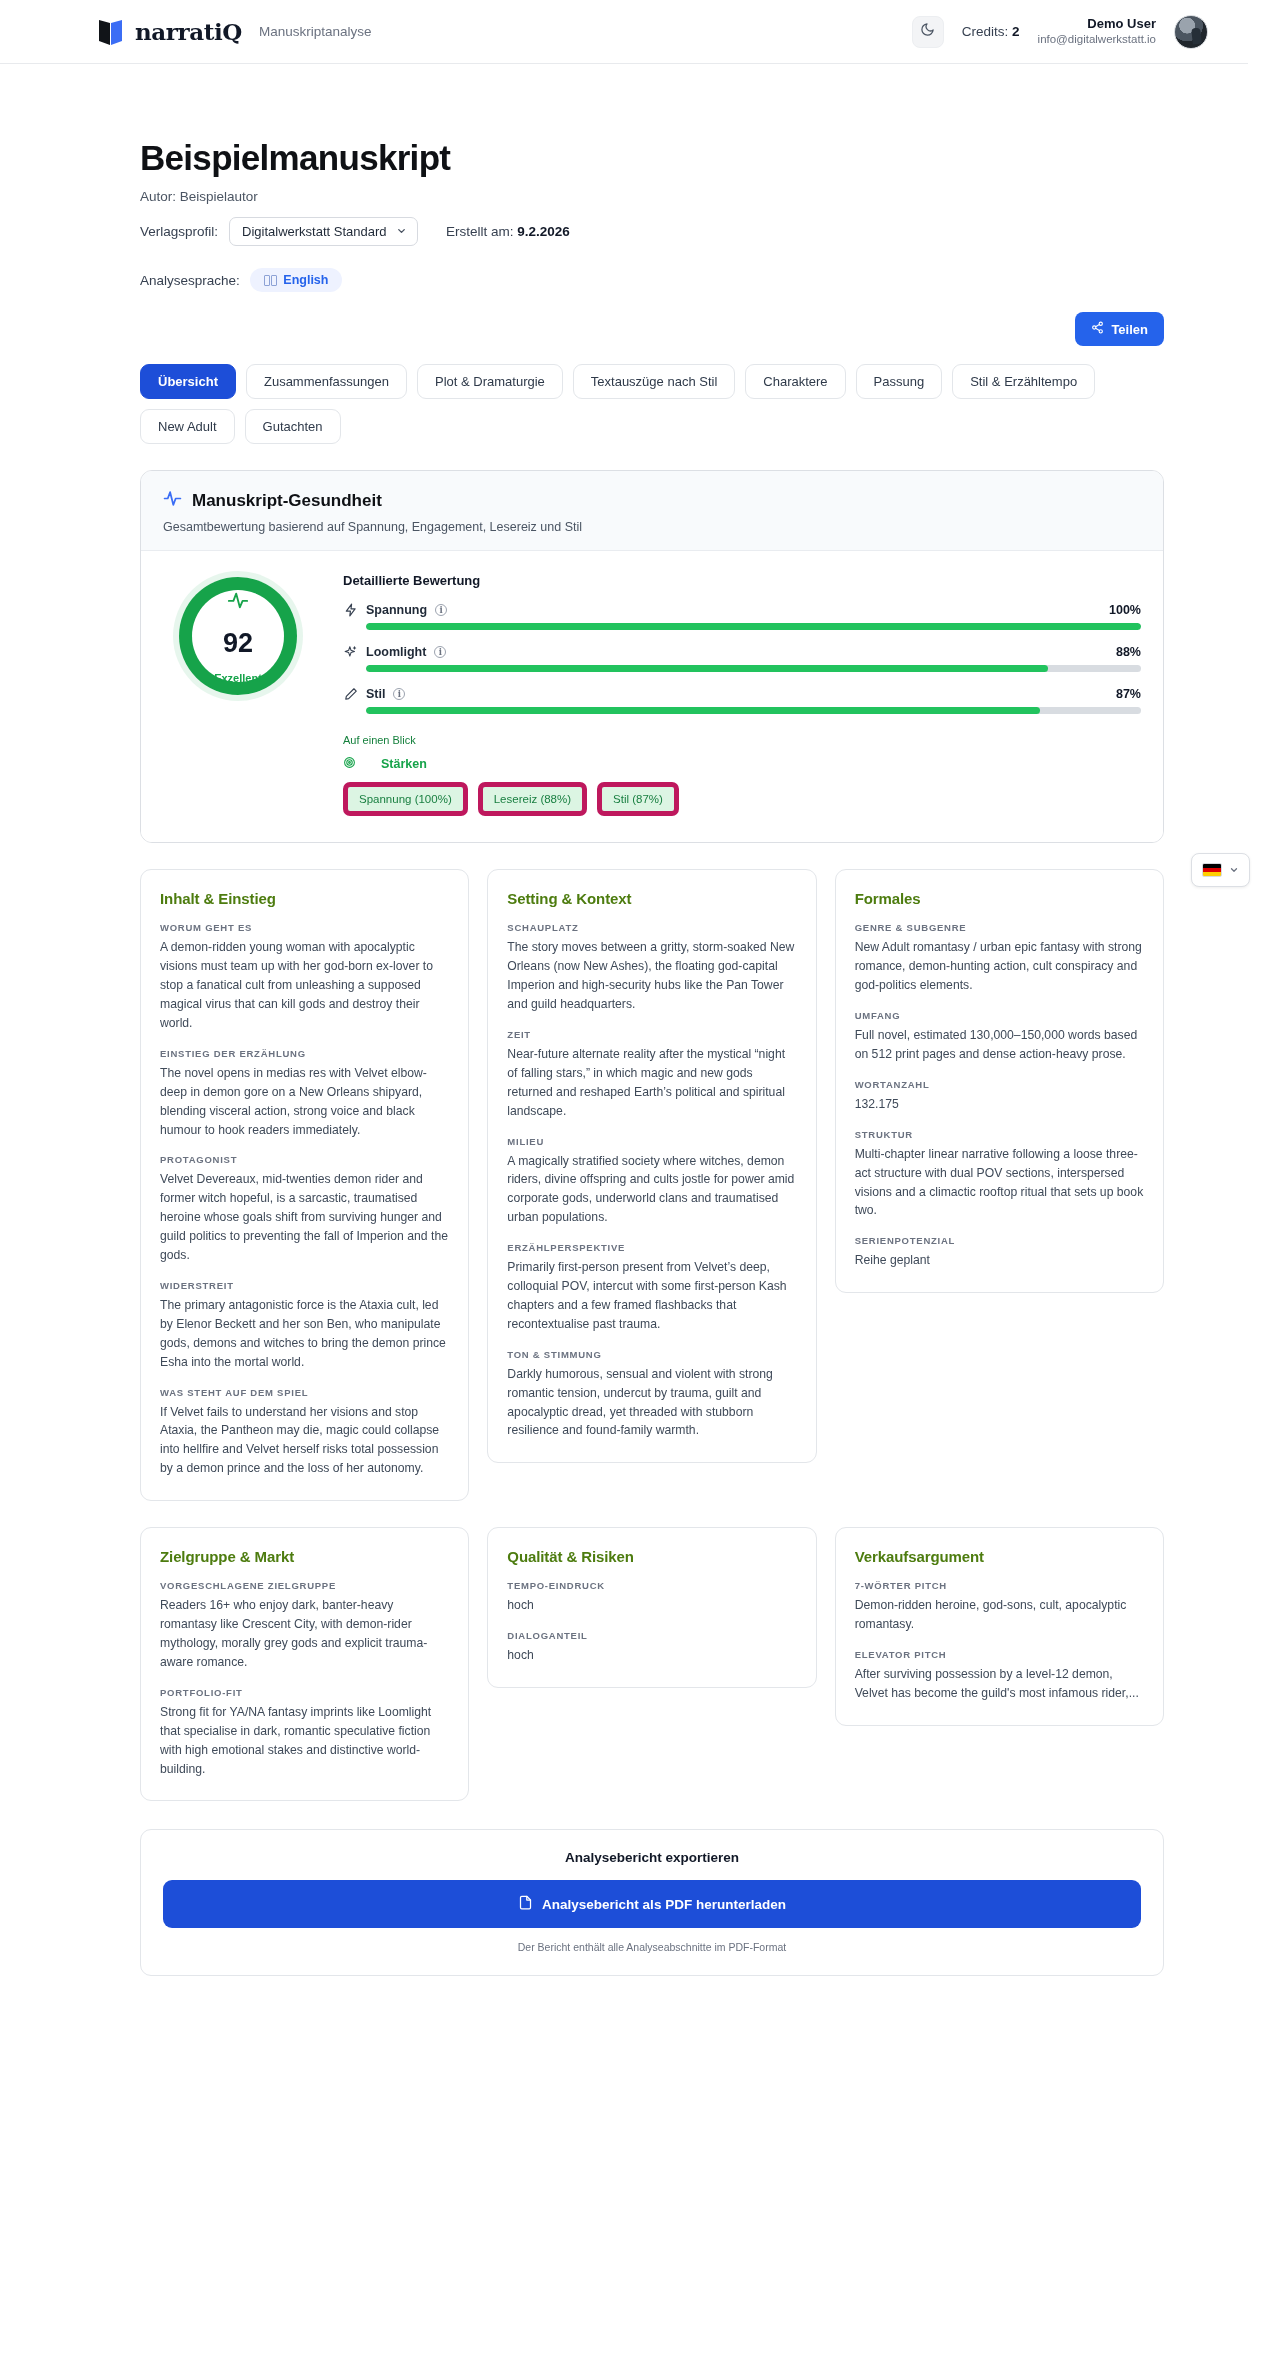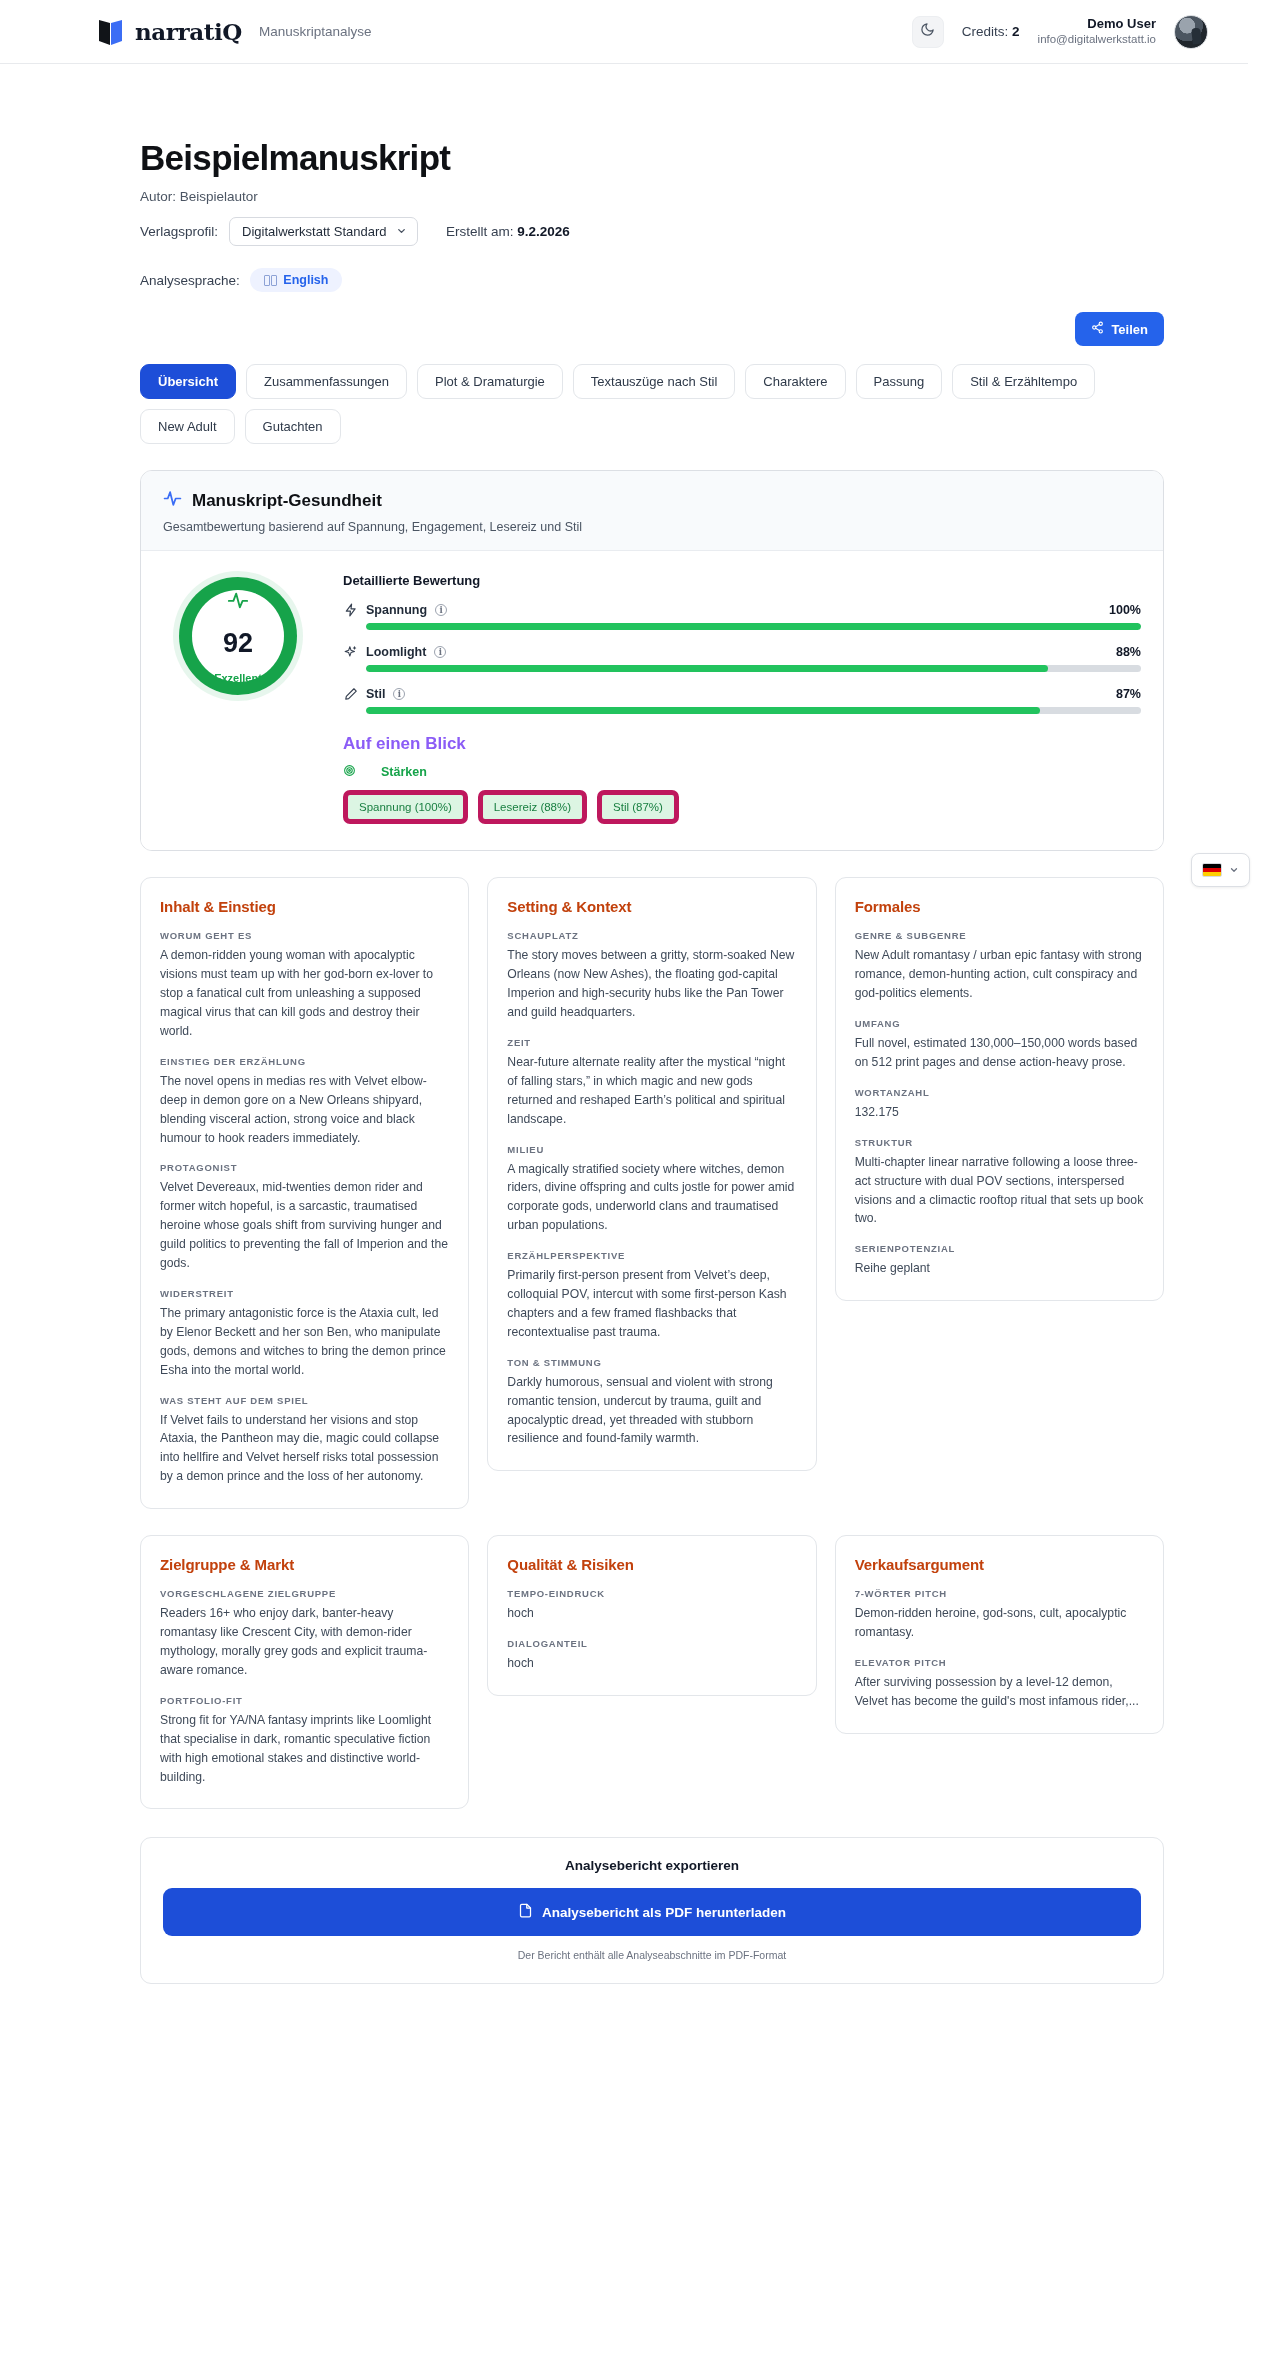--- a/index.html
+++ b/index.html
@@ -221,21 +221,21 @@
     font-weight: 700; cursor: pointer; font-family: "DejaVu Serif", serif;
   }
   .metric-val { margin-left: auto; font-size: 12.5px; font-weight: 700; color: #111827; }
   .bar-track {
     height: 7px; border-radius: 4px; background: #d8dce1; overflow: hidden;
     margin-left: 23px;
   }
   .bar-fill { height: 100%; border-radius: 4px; background: #22c35e; }
 
   .glance { margin-top: 20px; }
-  .glance-title { font-size: 17px; font-weight: 700; color: #8b5cf6; }
+  .glance-title { font-size: 11px; font-weight: 400; color: #15803d; }
   .strength-head {
     margin-top: 10px;
     display: flex; align-items: center; gap: 25px;
     font-size: 12.5px; font-weight: 700; color: #16a34a;
   }
   .chips { margin-top: 10px; display: flex; gap: 10px; flex-wrap: wrap; }
   .chip {
     background: #dcf5e3; color: #197f41;
     border: 5px solid #be185d;
     font-size: 11.5px;
@@ -249,21 +249,21 @@
     display: grid; grid-template-columns: repeat(3, 1fr); gap: 18px;
     align-items: start;
   }
   .card {
     background: #fff;
     border: 1px solid #e3e6ea;
     border-radius: 11px;
     padding: 20px 19px 22px;
   }
   .card h2 {
-    font-size: 15px; font-weight: 700; color: #c2410c;
+    font-size: 15px; font-weight: 700; color: #4d7c0f;
     letter-spacing: -0.1px;
     margin-bottom: 15px;
   }
   .field { margin-bottom: 15px; }
   .field:last-child { margin-bottom: 0; }
   .field-label {
     font-size: 9.5px; font-weight: 700; letter-spacing: 0.75px;
     color: #6b7280; text-transform: uppercase;
     margin-bottom: 5px;
   }

